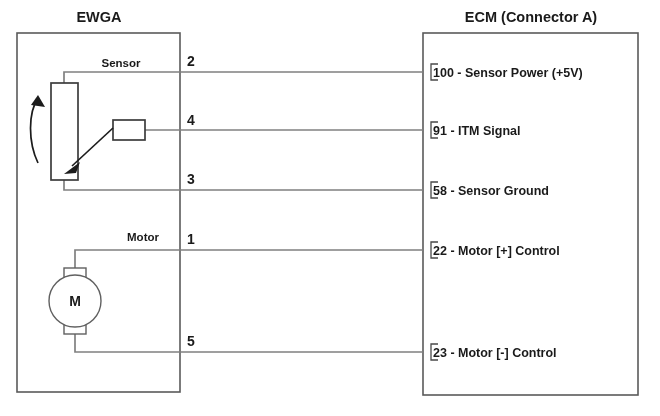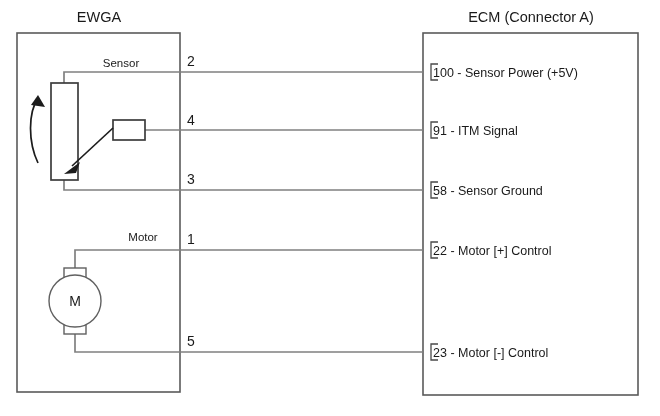--- a/index.html
+++ b/index.html
@@ -12,20 +12,21 @@
     width: 660px;
     height: 416px;
     font-family: "Liberation Sans", sans-serif;
     overflow: hidden;
   }
   #diagram-root {
     position: relative;
     width: 660px;
     height: 416px;
     background: #ffffff;
+    font-weight: bold;
   }
   svg.diagram {
     display: block;
     width: 660px;
     height: 416px;
   }
   .enclosure {
     fill: none;
     stroke: #5a5a5a;
     stroke-width: 1.6;

